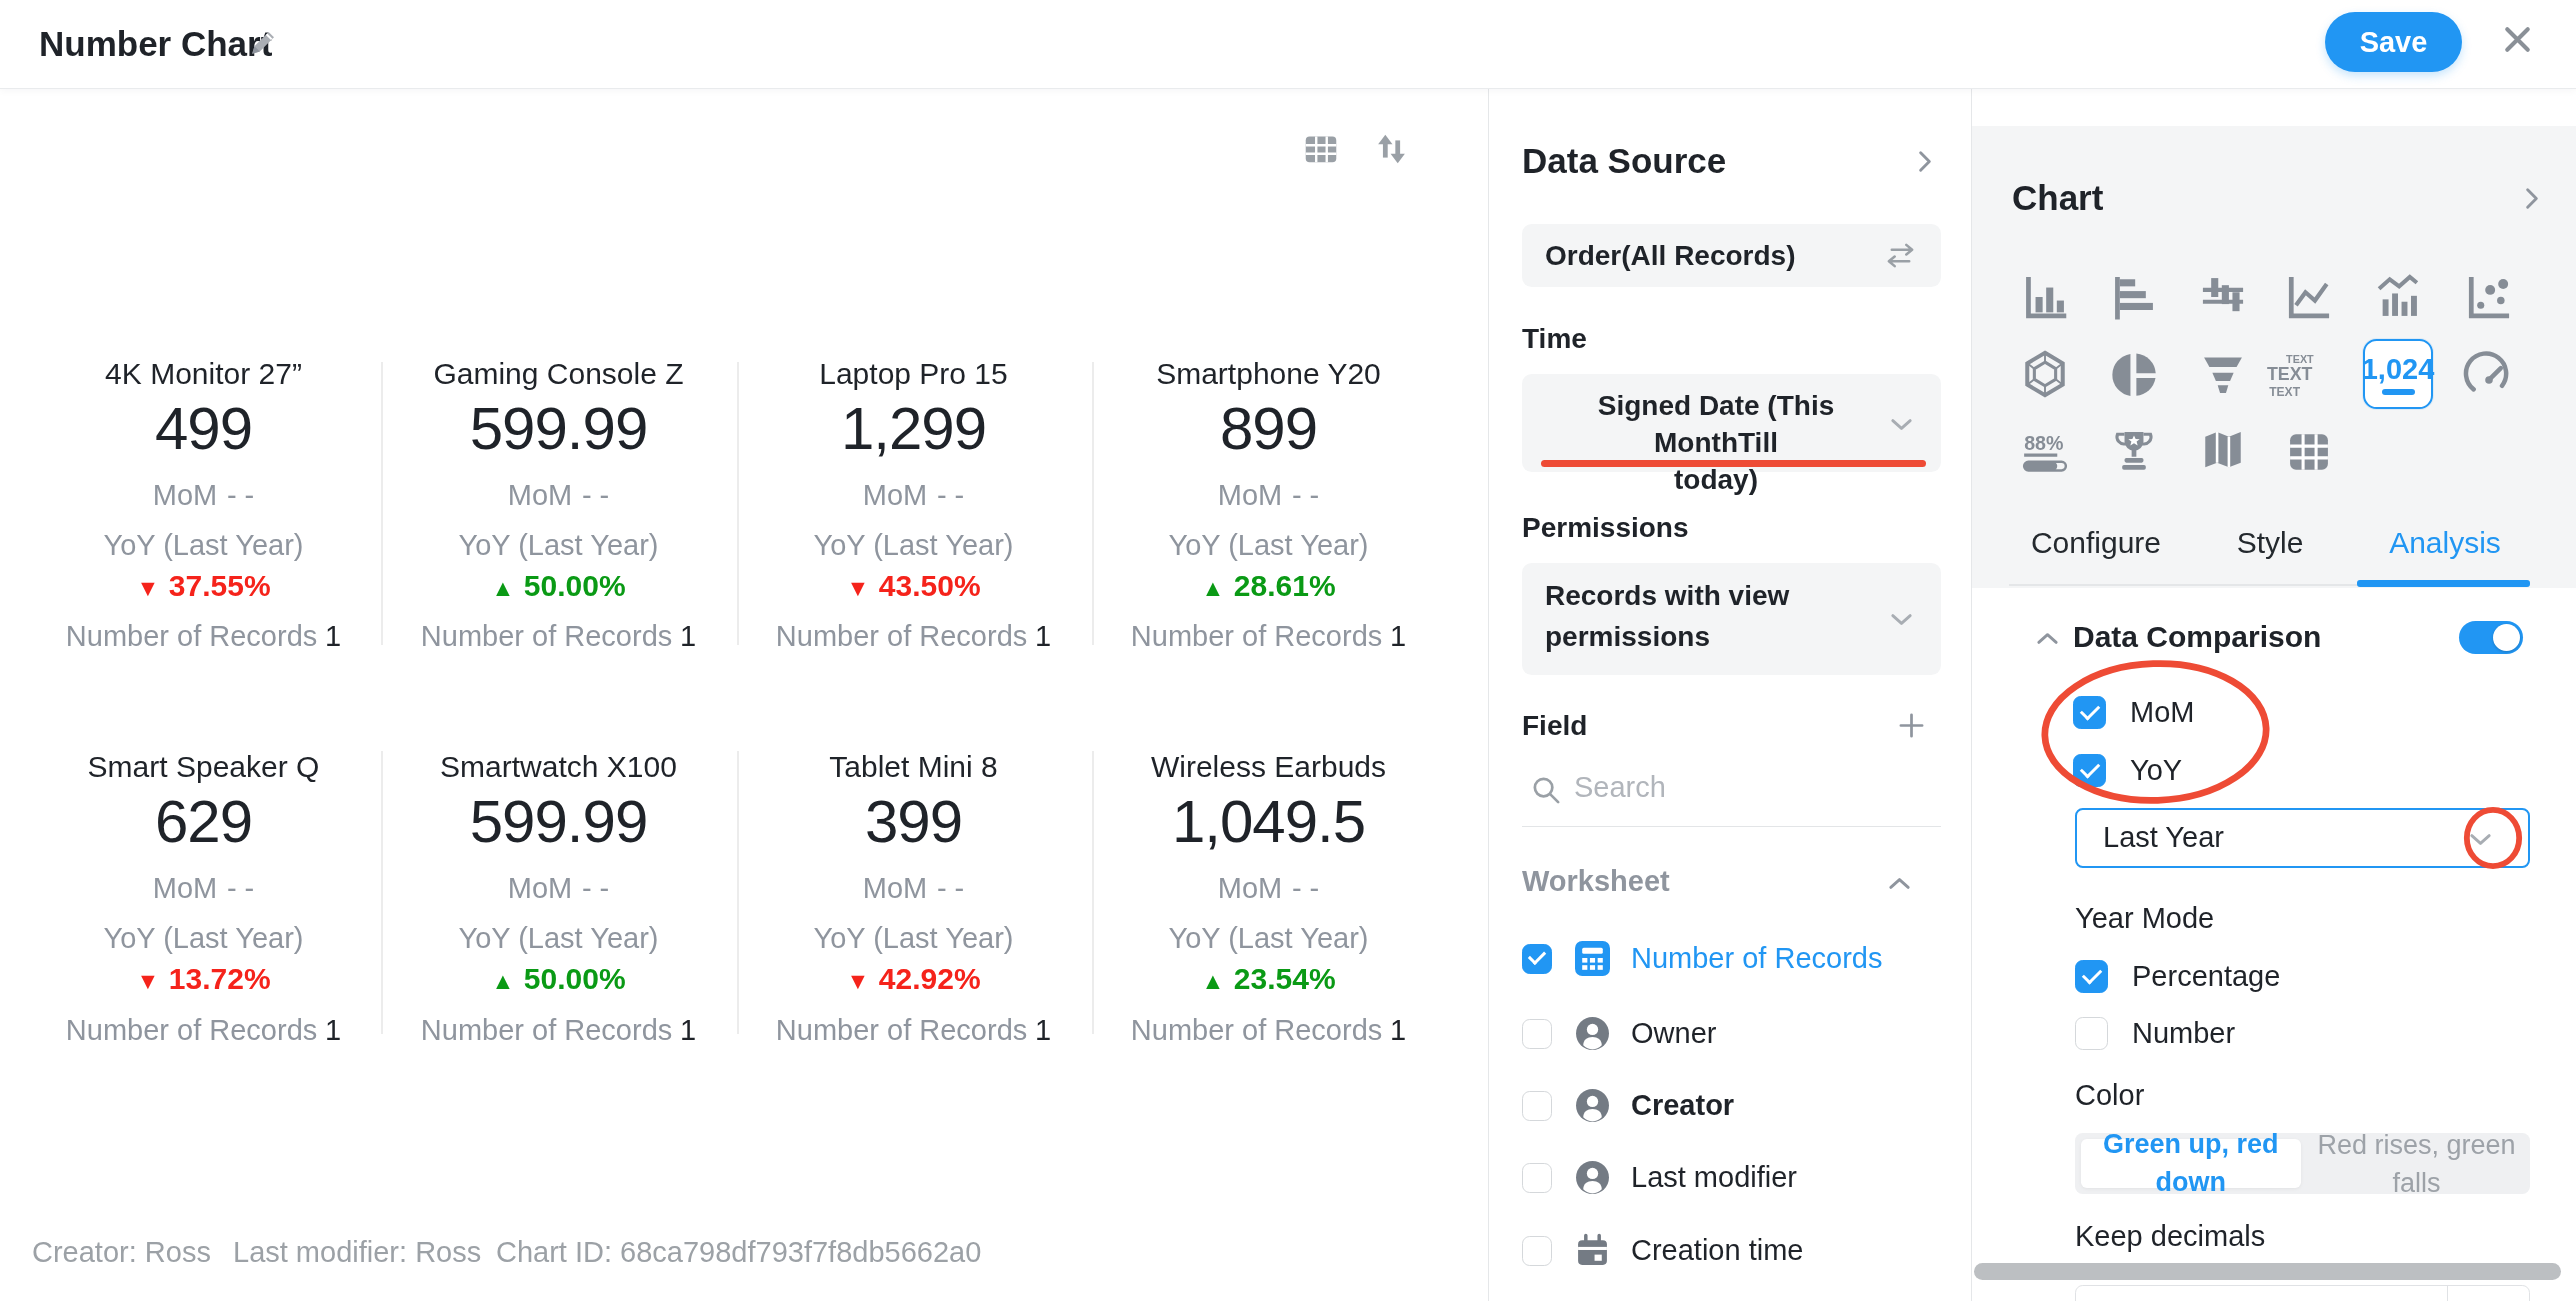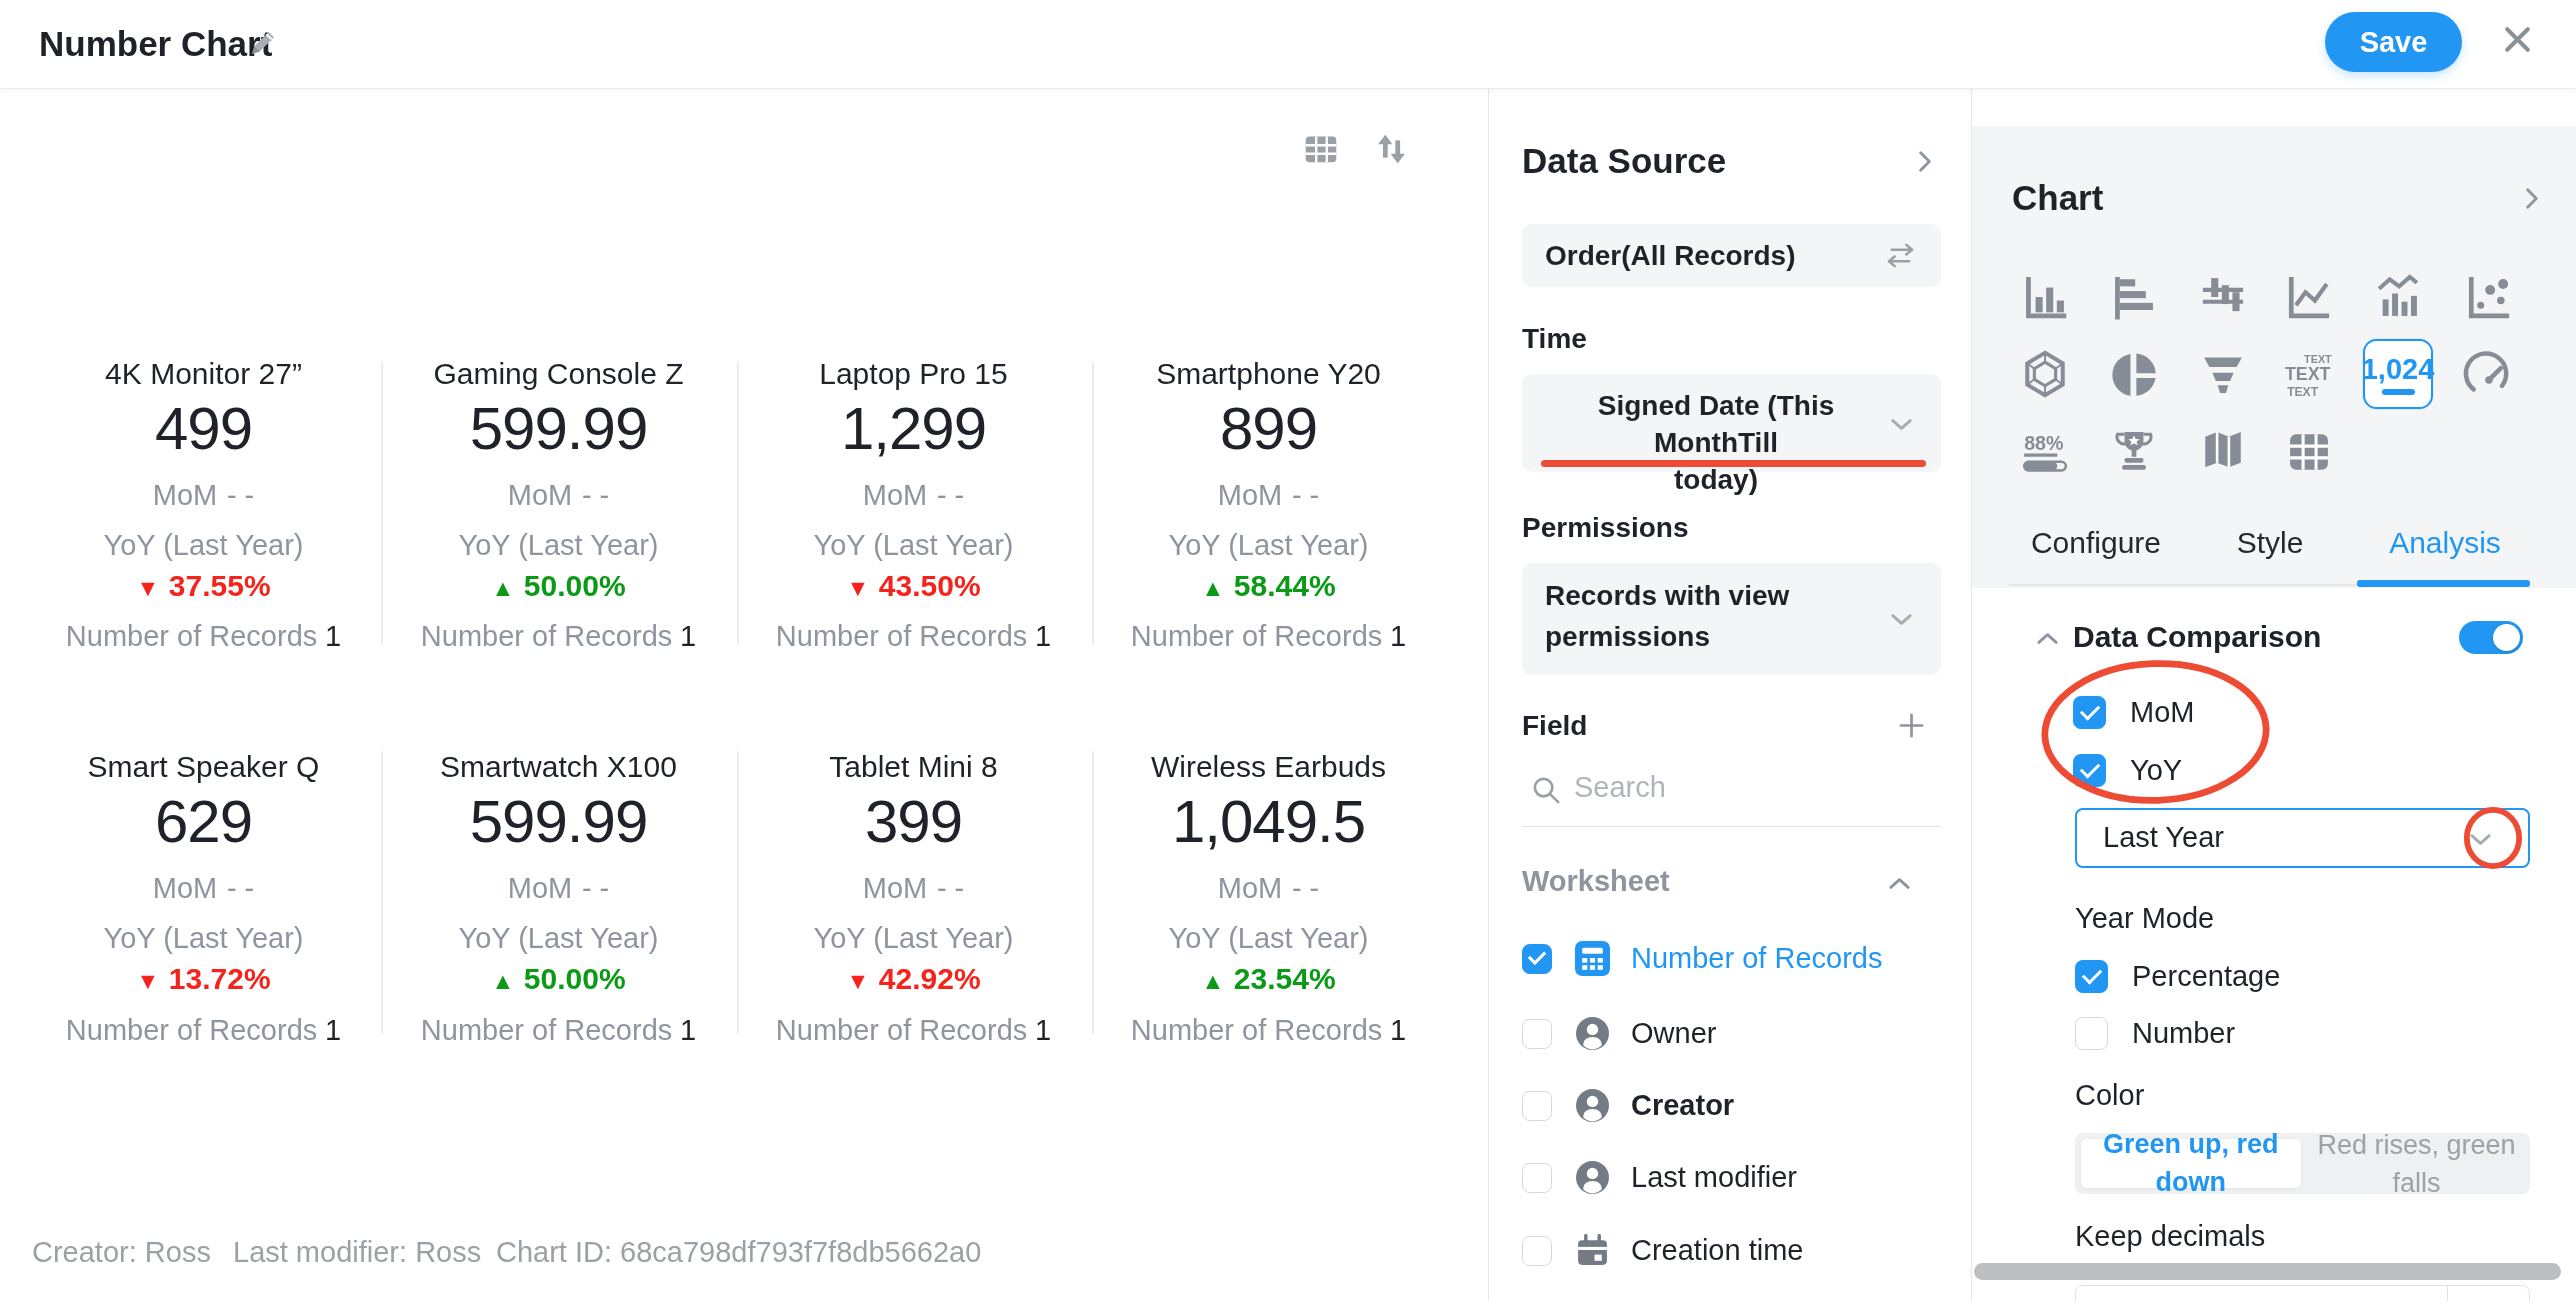--- a/index.html
+++ b/index.html
@@ -161,21 +161,21 @@
       <div class="c-mom"><span>MoM</span><span class="sep-sp">- -</span></div>
       <div class="c-yoy">YoY (Last Year)</div>
       <div class="c-pct"><span class="tri"></span><span>43.50%</span></div>
       <div class="c-rec"><span>Number of Records</span><span class="rec-v">1</span></div>
     </div>
     <div class="card up">
       <div class="c-title">Smartphone Y20</div>
       <div class="c-value">899</div>
       <div class="c-mom"><span>MoM</span><span class="sep-sp">- -</span></div>
       <div class="c-yoy">YoY (Last Year)</div>
-      <div class="c-pct"><span class="tri"></span><span>58.44%</span></div>
+      <div class="c-pct"><span class="tri"></span><span>28.61%</span></div>
       <div class="c-rec"><span>Number of Records</span><span class="rec-v">1</span></div>
     </div>
     <div class="card down">
       <div class="c-title">Smart Speaker Q</div>
       <div class="c-value">629</div>
       <div class="c-mom"><span>MoM</span><span class="sep-sp">- -</span></div>
       <div class="c-yoy">YoY (Last Year)</div>
       <div class="c-pct"><span class="tri"></span><span>13.72%</span></div>
       <div class="c-rec"><span>Number of Records</span><span class="rec-v">1</span></div>
     </div>
@@ -418,21 +418,21 @@
         <path d="M24 25.4h16.2A18 18 0 0 1 24 40.4Z" fill="#868d96"></path>
       </svg>
   </div>
   <div class="tile" style="left:216px;top:213px;">
     <svg class="ic" width="52" height="52" viewBox="0 0 44 44">
         <path d="M6 8h32l-4.5 8h-23Z" fill="#868d96"></path>
         <path d="M13 21h18l-3 7H16Z" fill="#868d96"></path>
         <path d="M17.5 31.5h9l-2 6.5h-5Z" fill="#868d96"></path>
       </svg>
   </div>
-  <div class="tile" style="left:302px;top:213px;">
+  <div class="tile" style="left:284px;top:213px;">
     <svg class="ic" width="56" height="56" viewBox="0 0 44 44">
       <text x="29" y="13" font-size="8.5" font-weight="bold" text-anchor="middle" fill="#868d96">TEXT</text>
       <text x="21" y="27" font-size="14" font-weight="bold" text-anchor="middle" fill="#868d96">TEXT</text>
       <text x="17" y="39" font-size="9.5" font-weight="bold" text-anchor="middle" fill="#868d96">TEXT</text>
     </svg>
   </div>
   <div class="tile num on" style="left:391px;top:213px;">
     <div class="num-lbl">1,024</div>
     <div class="num-bar"></div>
   </div>

